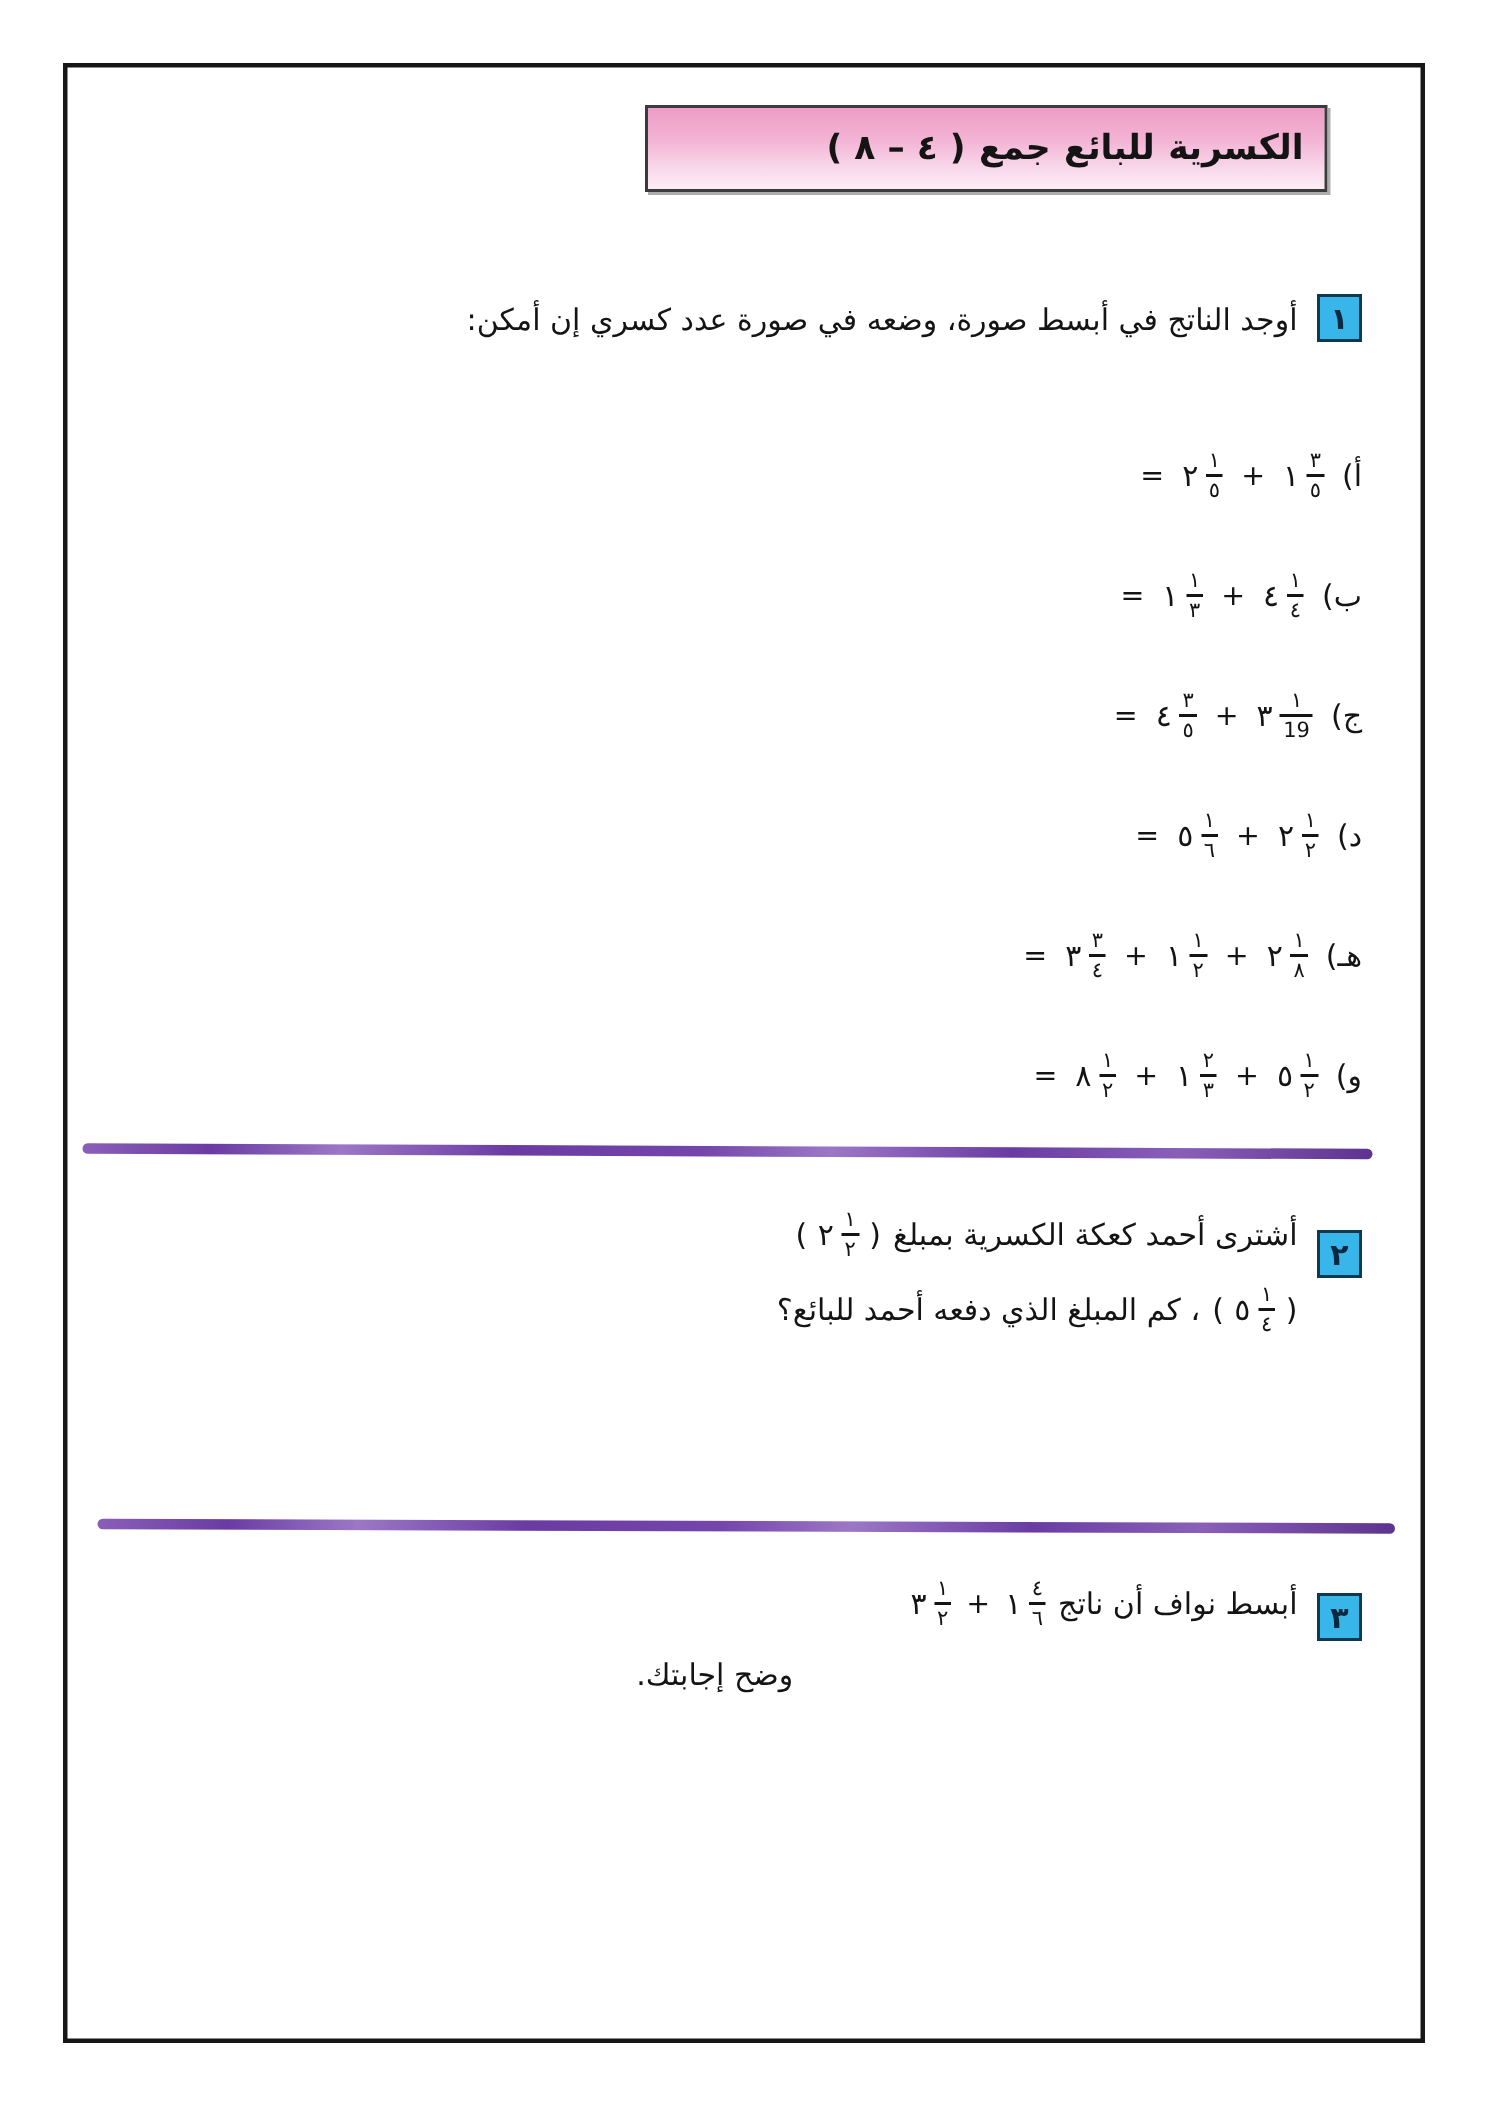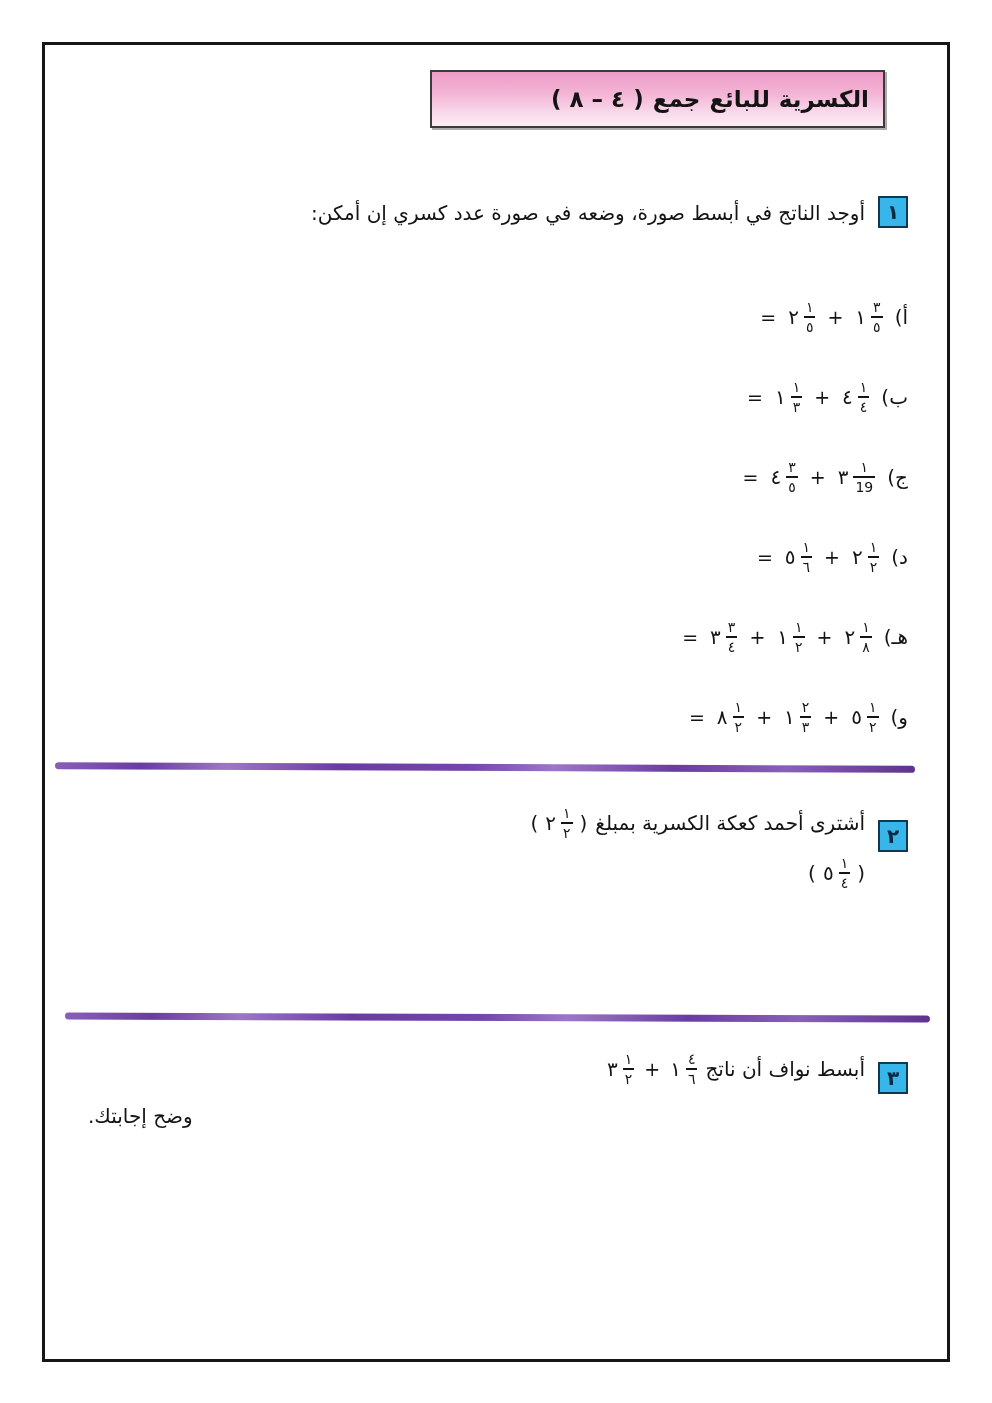--- a/index.html
+++ b/index.html
@@ -31,21 +31,21 @@
   
   .equations{position:absolute;right:84px;top:294px;display:flex;flex-direction:column;align-items:flex-start;direction:rtl;}
   .eq-row{display:flex;direction:rtl;align-items:center;gap:10px;height:46px;margin-bottom:34px;font-size:20px;}
   .eq-label{font-size:20px;margin-left:2px;}
   .op{font-size:19px;padding:0 2px;}
   
   .divider{position:absolute;height:7px;border-radius:4px;
     background:linear-gradient(90deg,#8a5fb8 0%,#6a3ca3 10%,#9c77c6 20%,#6a3ca3 33%,#7445ab 48%,#9c77c6 58%,#6a3ca3 72%,#8a5fb8 85%,#5e338f 100%);}
   .divider-1{left:55px;top:764px;width:860px;transform:rotate(0.25deg);}
   .divider-2{left:65px;top:1014px;width:865px;transform:rotate(0.2deg);}
-  .line2-left{direction:rtl;text-align:left;margin-top:18px;font-size:20px;}
+  .line2-left{direction:rtl;text-align:center;margin-top:18px;font-size:20px;}
   .line2-right{margin-top:16px;}
 </style>
 </head>
 <body>
 
 <div class="page">
   <div class="page-frame"></div>
 
   <div class="lesson-header">
     <span class="part" dir="ltr">( ٤ – ٨ )</span>
@@ -242,20 +242,21 @@
           <span class="mixed">
             <span class="whole">٥</span>
             <span class="frac">
                 <span class="num">١</span>
                 <span class="bar"></span>
                 <span class="den">٤</span>
               </span>
           </span>
           <span>)</span>
         </span>
+        <span class="qtext">، كم المبلغ الذي دفعه أحمد للبائع؟</span>
       </div>
     </div>
   </div>
 
   <div class="divider divider-2"></div>
 
   <div class="qrow" style="top:1052px;right:84px;width:820px;">
     <div class="qnum" style="margin-top:10px;">
       <span>٣</span>
     </div>

